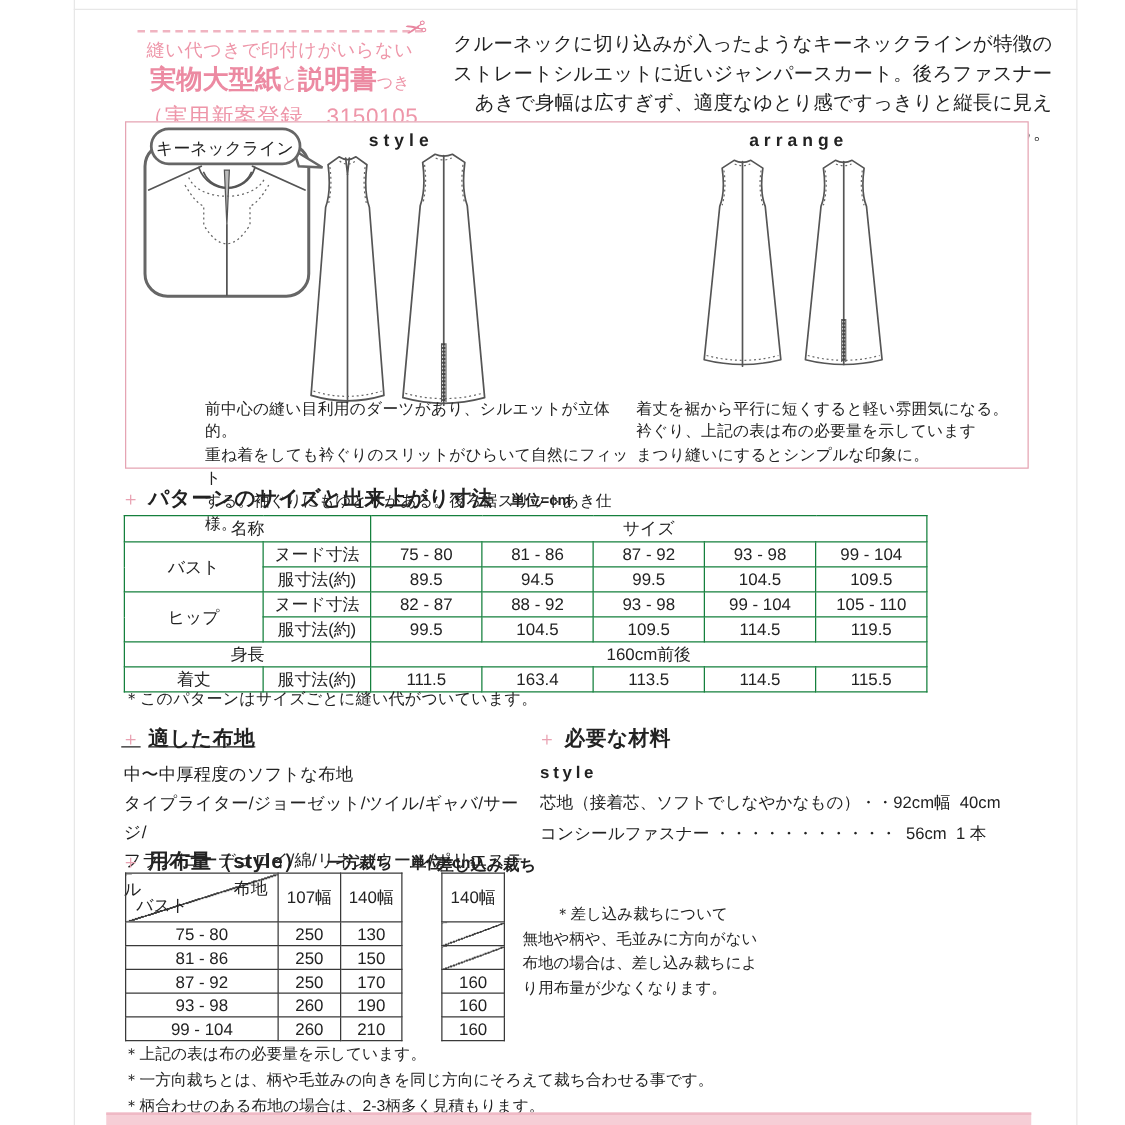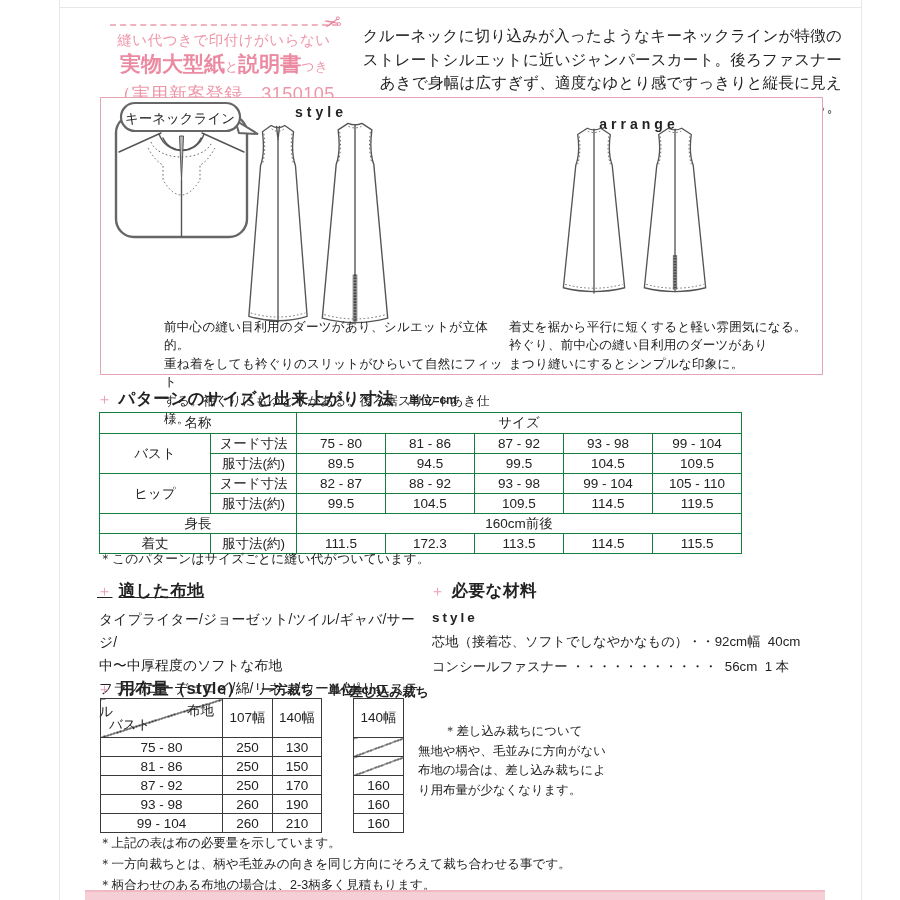--- a/index.html
+++ b/index.html
@@ -123,21 +123,21 @@
       <path class="lineart" fill="#fff" d="M22,13 L32,6.5 Q39,9.5 46,6.5 L56,13 C54.5,25 54,37 58,48 L72,203 Q39,212 6,203 L20,48 C24,37 23.5,25 22,13 Z"></path>
       <path class="dots" d="M32.5,9.5 Q39,12.5 45.5,9.5"></path>
       <path class="lineart" stroke-width="1" d="M39,7.5 L39,209"></path>
       <path class="dots" d="M23.5,15 C25,26 24.5,37 22,46.5"></path>
       <path class="dots" d="M54.5,15 C53,26 53.5,37 56,46.5"></path>
       <path class="dots" d="M8,199.5 Q39,208 70,199.5"></path>
       <path d="M37.2,159 L37.2,206.5 M40.8,159 L40.8,206.5" stroke="#555" stroke-width="0.9" fill="none"></path>
       <line x1="39" y1="159" x2="39" y2="206.5" stroke="#444" stroke-width="2.6" stroke-dasharray="1.6,1.4"></line>
     </svg>
 
-    <div class="abs illu-label" style="left:495px;top:18px;width:86px;">arrange</div>
+    <div class="abs illu-label" style="left:495px;top:6px;width:86px;">arrange</div>
 
     <svg class="abs" style="left:455px;top:25px;" width="76" height="182" viewBox="0 0 78 190">
       <path class="lineart" fill="#fff" d="M22,12 L32,5.5 Q39,9 46,5.5 L56,12 C54.5,23 54,34 58,44 L71,172 Q39,180 7,172 L20,44 C24,34 23.5,23 22,12 Z"></path>
       <path class="dots" d="M32.5,8.5 Q39,11.5 45.5,8.5"></path>
       <path class="lineart" stroke-width="1" d="M39,6.5 L39,177.5"></path>
       <path class="dots" d="M23.5,14 C25,24 24.5,34 22,43"></path>
       <path class="dots" d="M54.5,14 C53,24 53.5,34 56,43"></path>
       <path class="dots" d="M9,168.5 Q39,176.5 69,168.5"></path>
     </svg>
 
@@ -153,21 +153,21 @@
     </svg>
 
     <div class="abs caption" style="left:63px;top:220px;width:345px;">
       <div>前中心の縫い目利用のダーツがあり、シルエットが立体的。</div>
       <div>重ね着をしても衿ぐりのスリットがひらいて自然にフィット</div>
       <div>する。袖ぐりにもゆとりがある。後ろ裾スリットあき仕様。</div>
     </div>
 
     <div class="abs caption" style="left:408px;top:220px;width:310px;">
       <div>着丈を裾から平行に短くすると軽い雰囲気になる。</div>
-      <div>衿ぐり、前中心の縫い目利用のダーツがあり</div>
+      <div>衿ぐり、上記の表は布の必要量を示しています</div>
       <div>まつり縫いにするとシンプルな印象に。</div>
     </div>
   </div>
 
   <div class="abs sec-head" style="left:97px;top:388px;">
     <span class="plus">＋</span><span>パターンのサイズと出来上がり寸法</span><span class="unit">単位=cm</span>
   </div>
 
   <table class="abs size-table" style="left:99px;top:412px;">
     <colgroup>
@@ -219,36 +219,36 @@
       <td>119.5</td>
     </tr>
     <tr>
       <td colspan="2">身長</td>
       <td colspan="5">160cm前後</td>
     </tr>
     <tr>
       <td>着丈</td>
       <td>服寸法(約)</td>
       <td>111.5</td>
-      <td>172.3</td>
+      <td>163.4</td>
       <td>113.5</td>
       <td>114.5</td>
       <td>115.5</td>
     </tr>
   </tbody>
     </table>
 
   <div class="abs footnote" style="left:99px;top:551px;">＊このパターンはサイズごとに縫い代がついています。</div>
 
   <div class="abs sec-head" style="left:97px;top:580px;text-decoration:underline;">
     <span class="plus">＋</span><span>適した布地</span>
   </div>
   <div class="abs body-text" style="left:99px;top:608px;width:330px;">
+    <div>中〜中厚程度のソフトな布地</div>
     <div>タイプライター/ジョーゼット/ツイル/ギャバ/サージ/</div>
-    <div>中〜中厚程度のソフトな布地</div>
     <div>フラノ/コーデュロイ/綿/リネン/ウール/ポリエステル</div>
   </div>
 
   <div class="abs sec-head" style="left:430px;top:580px;">
     <span class="plus">＋</span><span>必要な材料</span>
   </div>
   <div class="abs style-word" style="left:432px;top:610px;">style</div>
   <div class="abs" style="left:432px;top:630px;width:400px;">
     <div class="mat-line">芯地（接着芯、ソフトでしなやかなもの）・・92cm幅  40cm</div>
     <div class="mat-line">コンシールファスナー ・・・・・・・・・・・  56cm  1 本</div>

